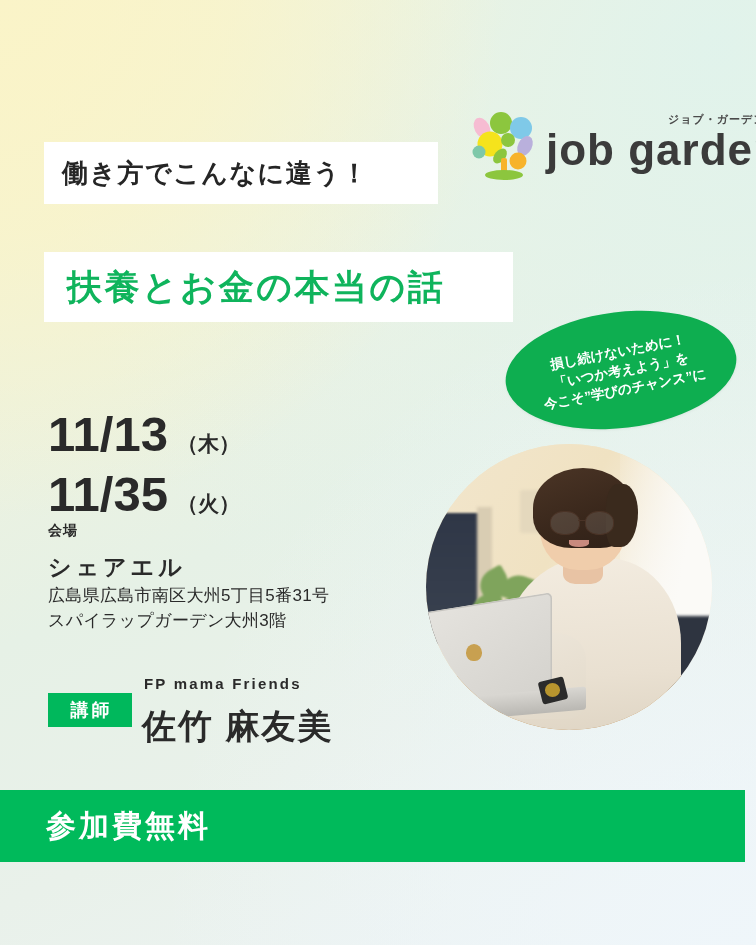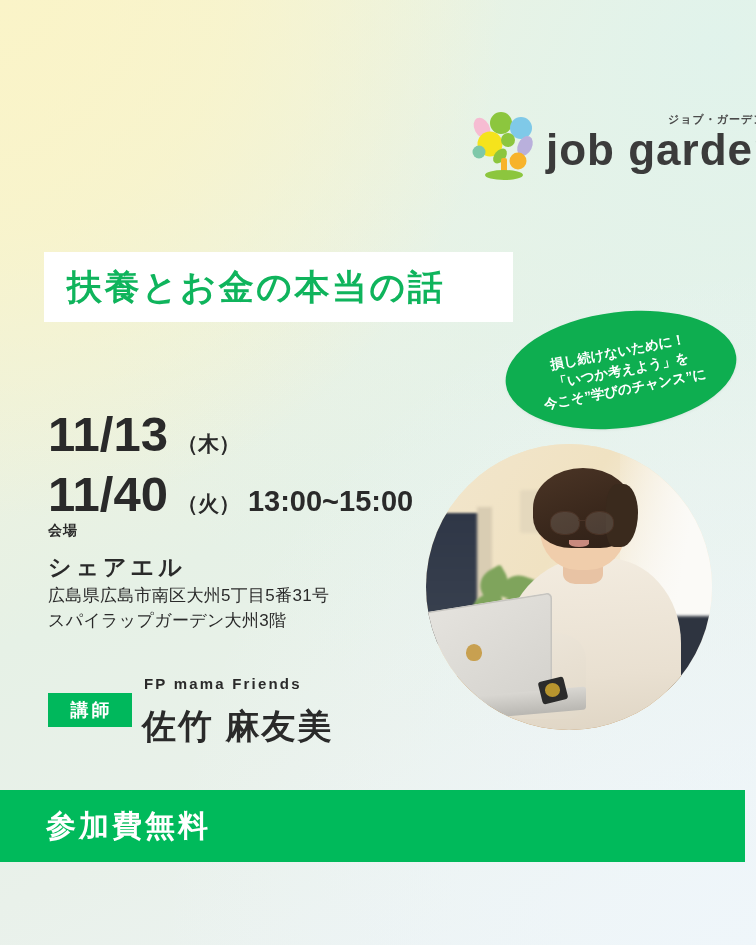--- a/index.html
+++ b/index.html
@@ -396,40 +396,42 @@
       <circle cx="50" cy="55" r="8.5" fill="#f7b32b"></circle>
       <rect x="33" y="52" width="6" height="16" rx="2" fill="#f7b32b"></rect>
       <ellipse cx="36" cy="69" rx="19" ry="5" fill="#8cc63e"></ellipse>
     </svg>
     <div class="logo-text">
       <div class="logo-kana">ジョブ・ガーデン</div>
       <div class="logo-word">job garden</div>
     </div>
   </div>
 
+  <div class="plate plate-1">
+    <span class="headline-sub">働き方でこんなに違う！</span>
+  </div>
 
   <div class="plate plate-2">
     <span class="headline-main">扶養とお金の本当の話</span>
   </div>
 
   <div class="oval-badge">
     <span class="oval-text">損し続けないために！
 「いつか考えよう」を
 今こそ”学びのチャンス”に</span>
   </div>
 
   <div class="dates">
     <div class="date-row">
       <span class="date-big">11/13</span>
       <span class="date-dow">（木）</span>
     </div>
     <div class="date-row">
-      <span class="date-big">11/40</span>
+      <span class="date-big">11/35</span>
       <span class="date-dow">（火）</span>
-      <span class="date-time">13:00~15:00</span>
     </div>
   </div>
 
   <div class="venue">
     <div class="venue-label">会場</div>
     <div class="venue-name">シェアエル</div>
     <div class="venue-addr">広島県広島市南区大州5丁目5番31号</div>
     <div class="venue-addr">スパイラップガーデン大州3階</div>
   </div>
 

